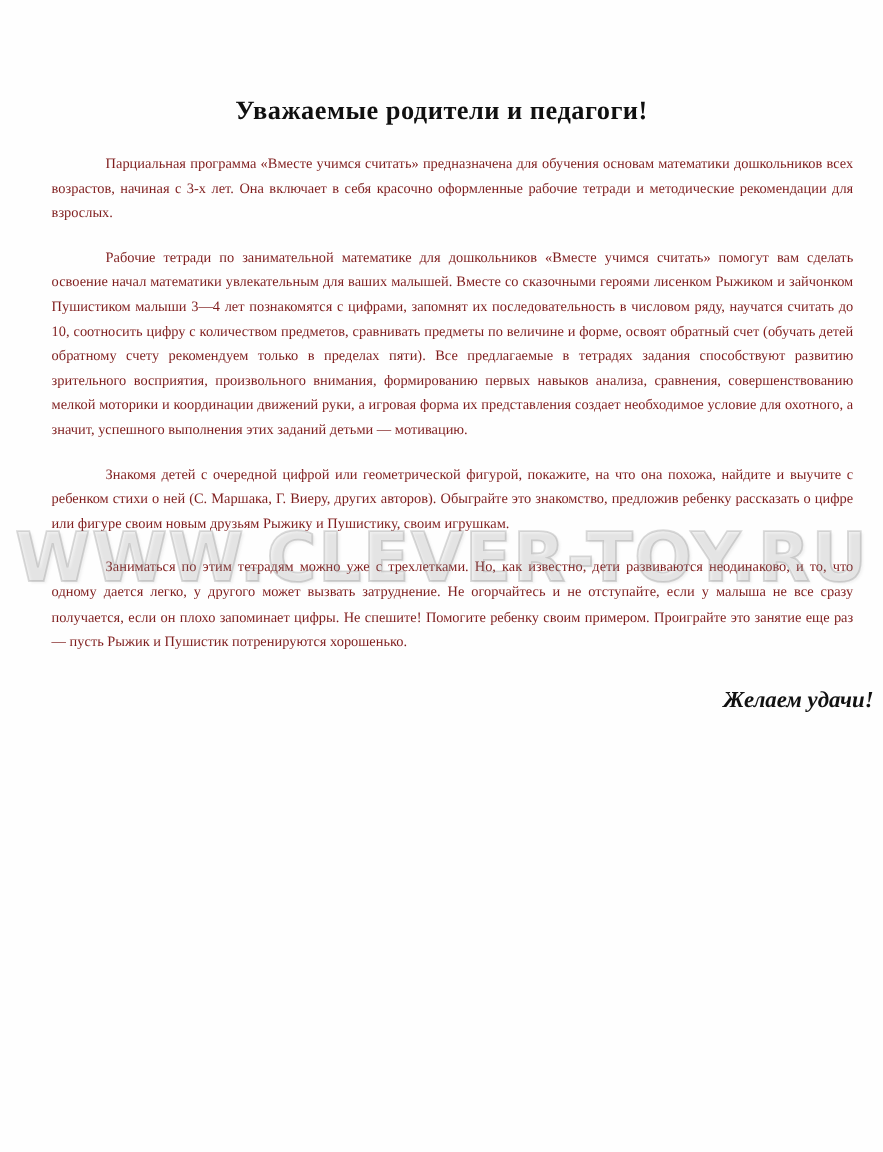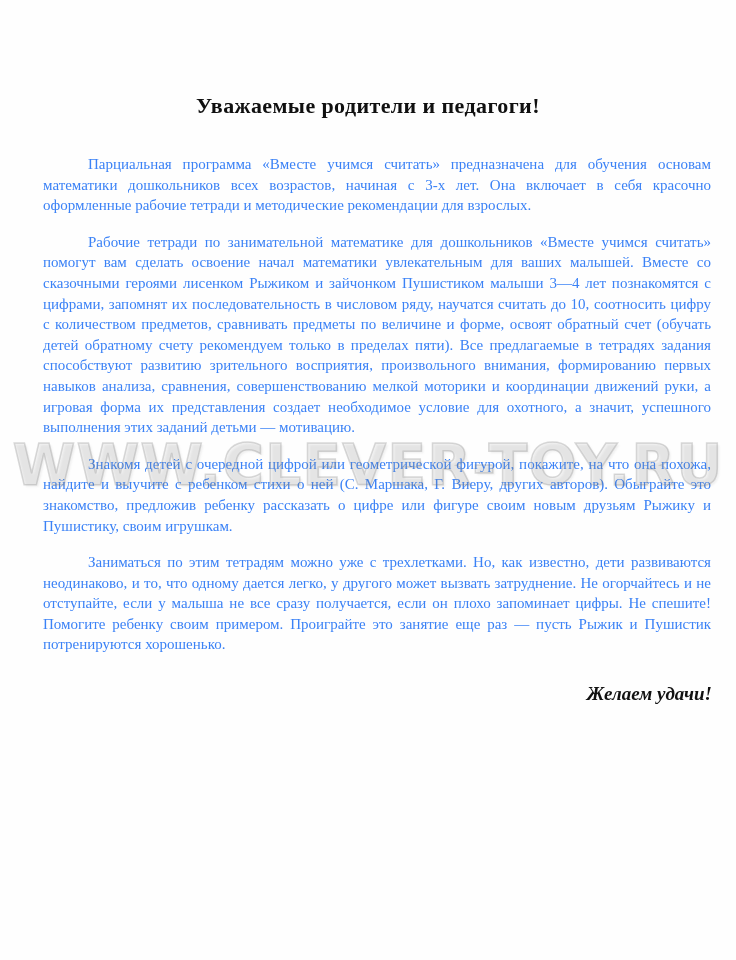--- a/index.html
+++ b/index.html
@@ -12,47 +12,47 @@
     width: 736px;
     height: 960px;
     margin: 0 auto;
     background: #fefefe;
     overflow: hidden;
     font-family: "Liberation Serif", "DejaVu Serif", serif;
     color: #161616;
     box-sizing: border-box;
   }
   .title {
-    margin: 14px;
+    margin: 0;
     padding-top: 79px;
     text-align: center;
     font-family: "Liberation Serif", "DejaVu Serif", serif;
     font-size: 22px;
     font-weight: 700;
     letter-spacing: 0.4px;
     color: #101010;
   }
   .body-text {
     position: relative;
     z-index: 2;
     padding: 21px 25px 0 43px;
   }
   .body-text p {
     margin: 0 0 16px 0;
     text-indent: 45px;
     text-align: justify;
-    font-size: 15px;
+    font-size: 12px;
     line-height: 20.6px;
-    color: #3b82f6;
+    color: #7f1d1d;
   }
   .closing {
     position: relative;
     z-index: 2;
     margin-top: 28px;
-    padding-right: 24px;
+    padding-right: 8px;
     text-align: right;
     font-family: "Liberation Serif", "DejaVu Serif", serif;
     font-size: 19px;
     font-weight: 700;
     font-style: italic;
     color: #111;
   }
   .watermark {
     position: absolute;
     z-index: 3;

